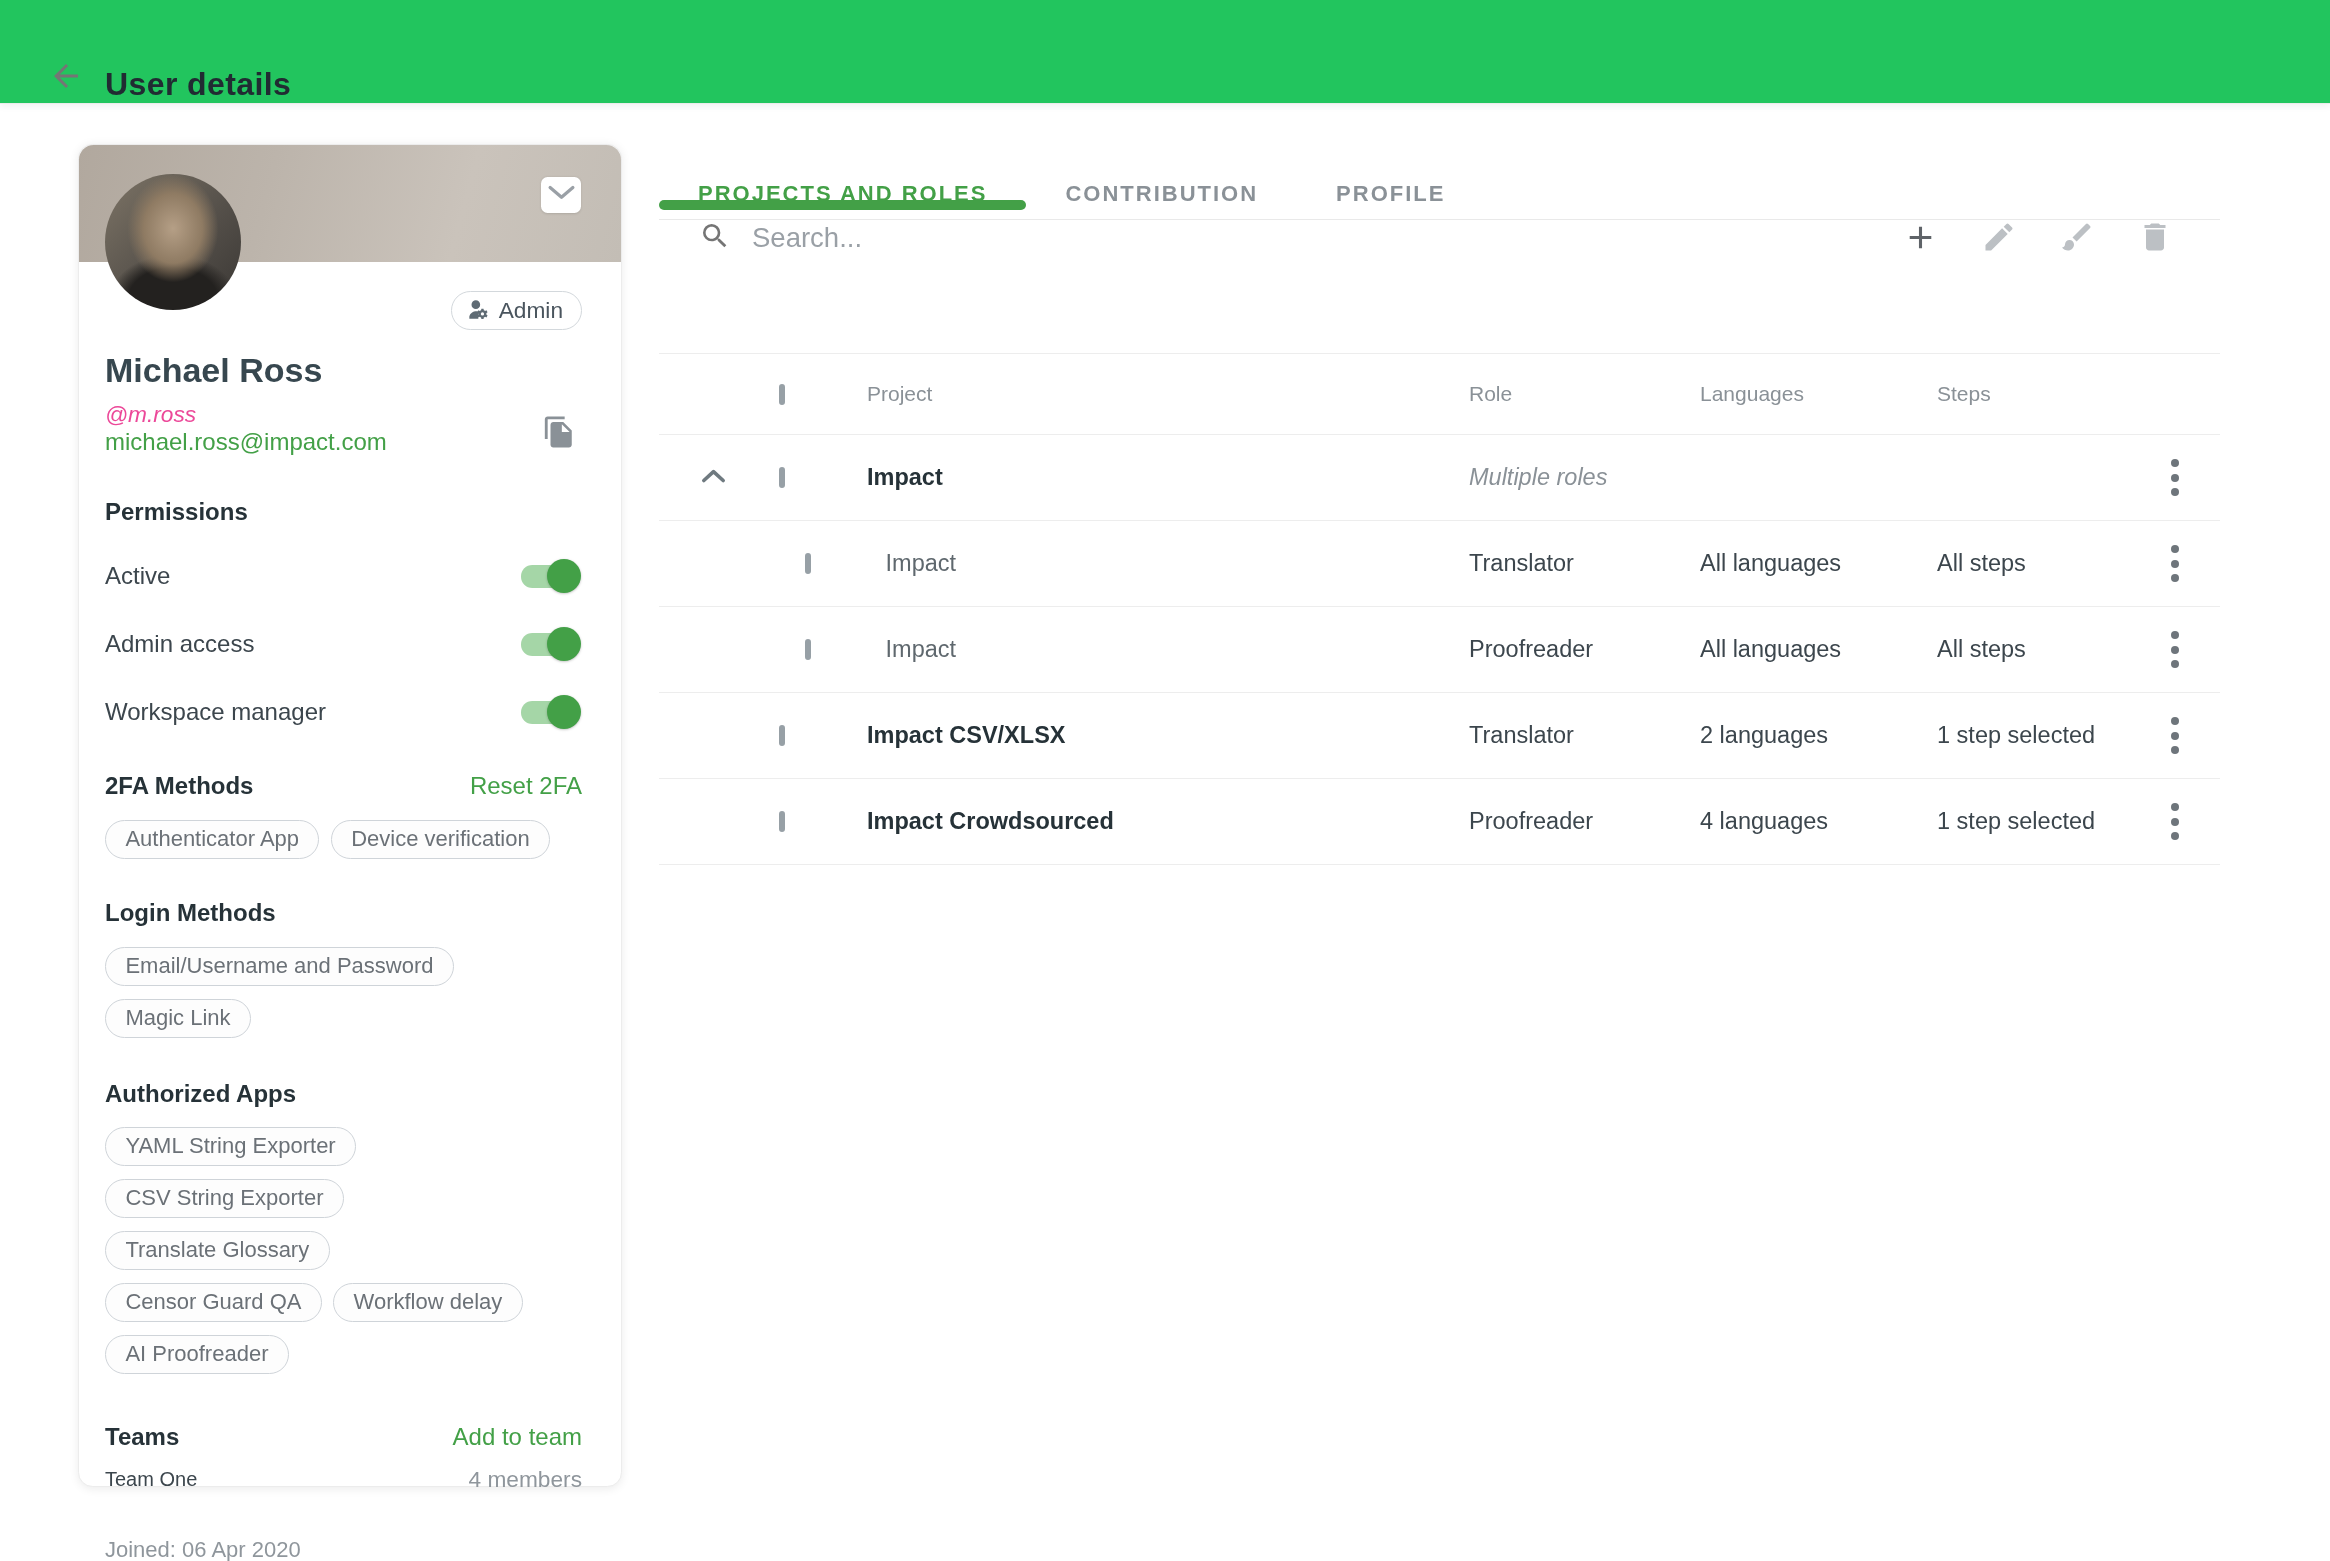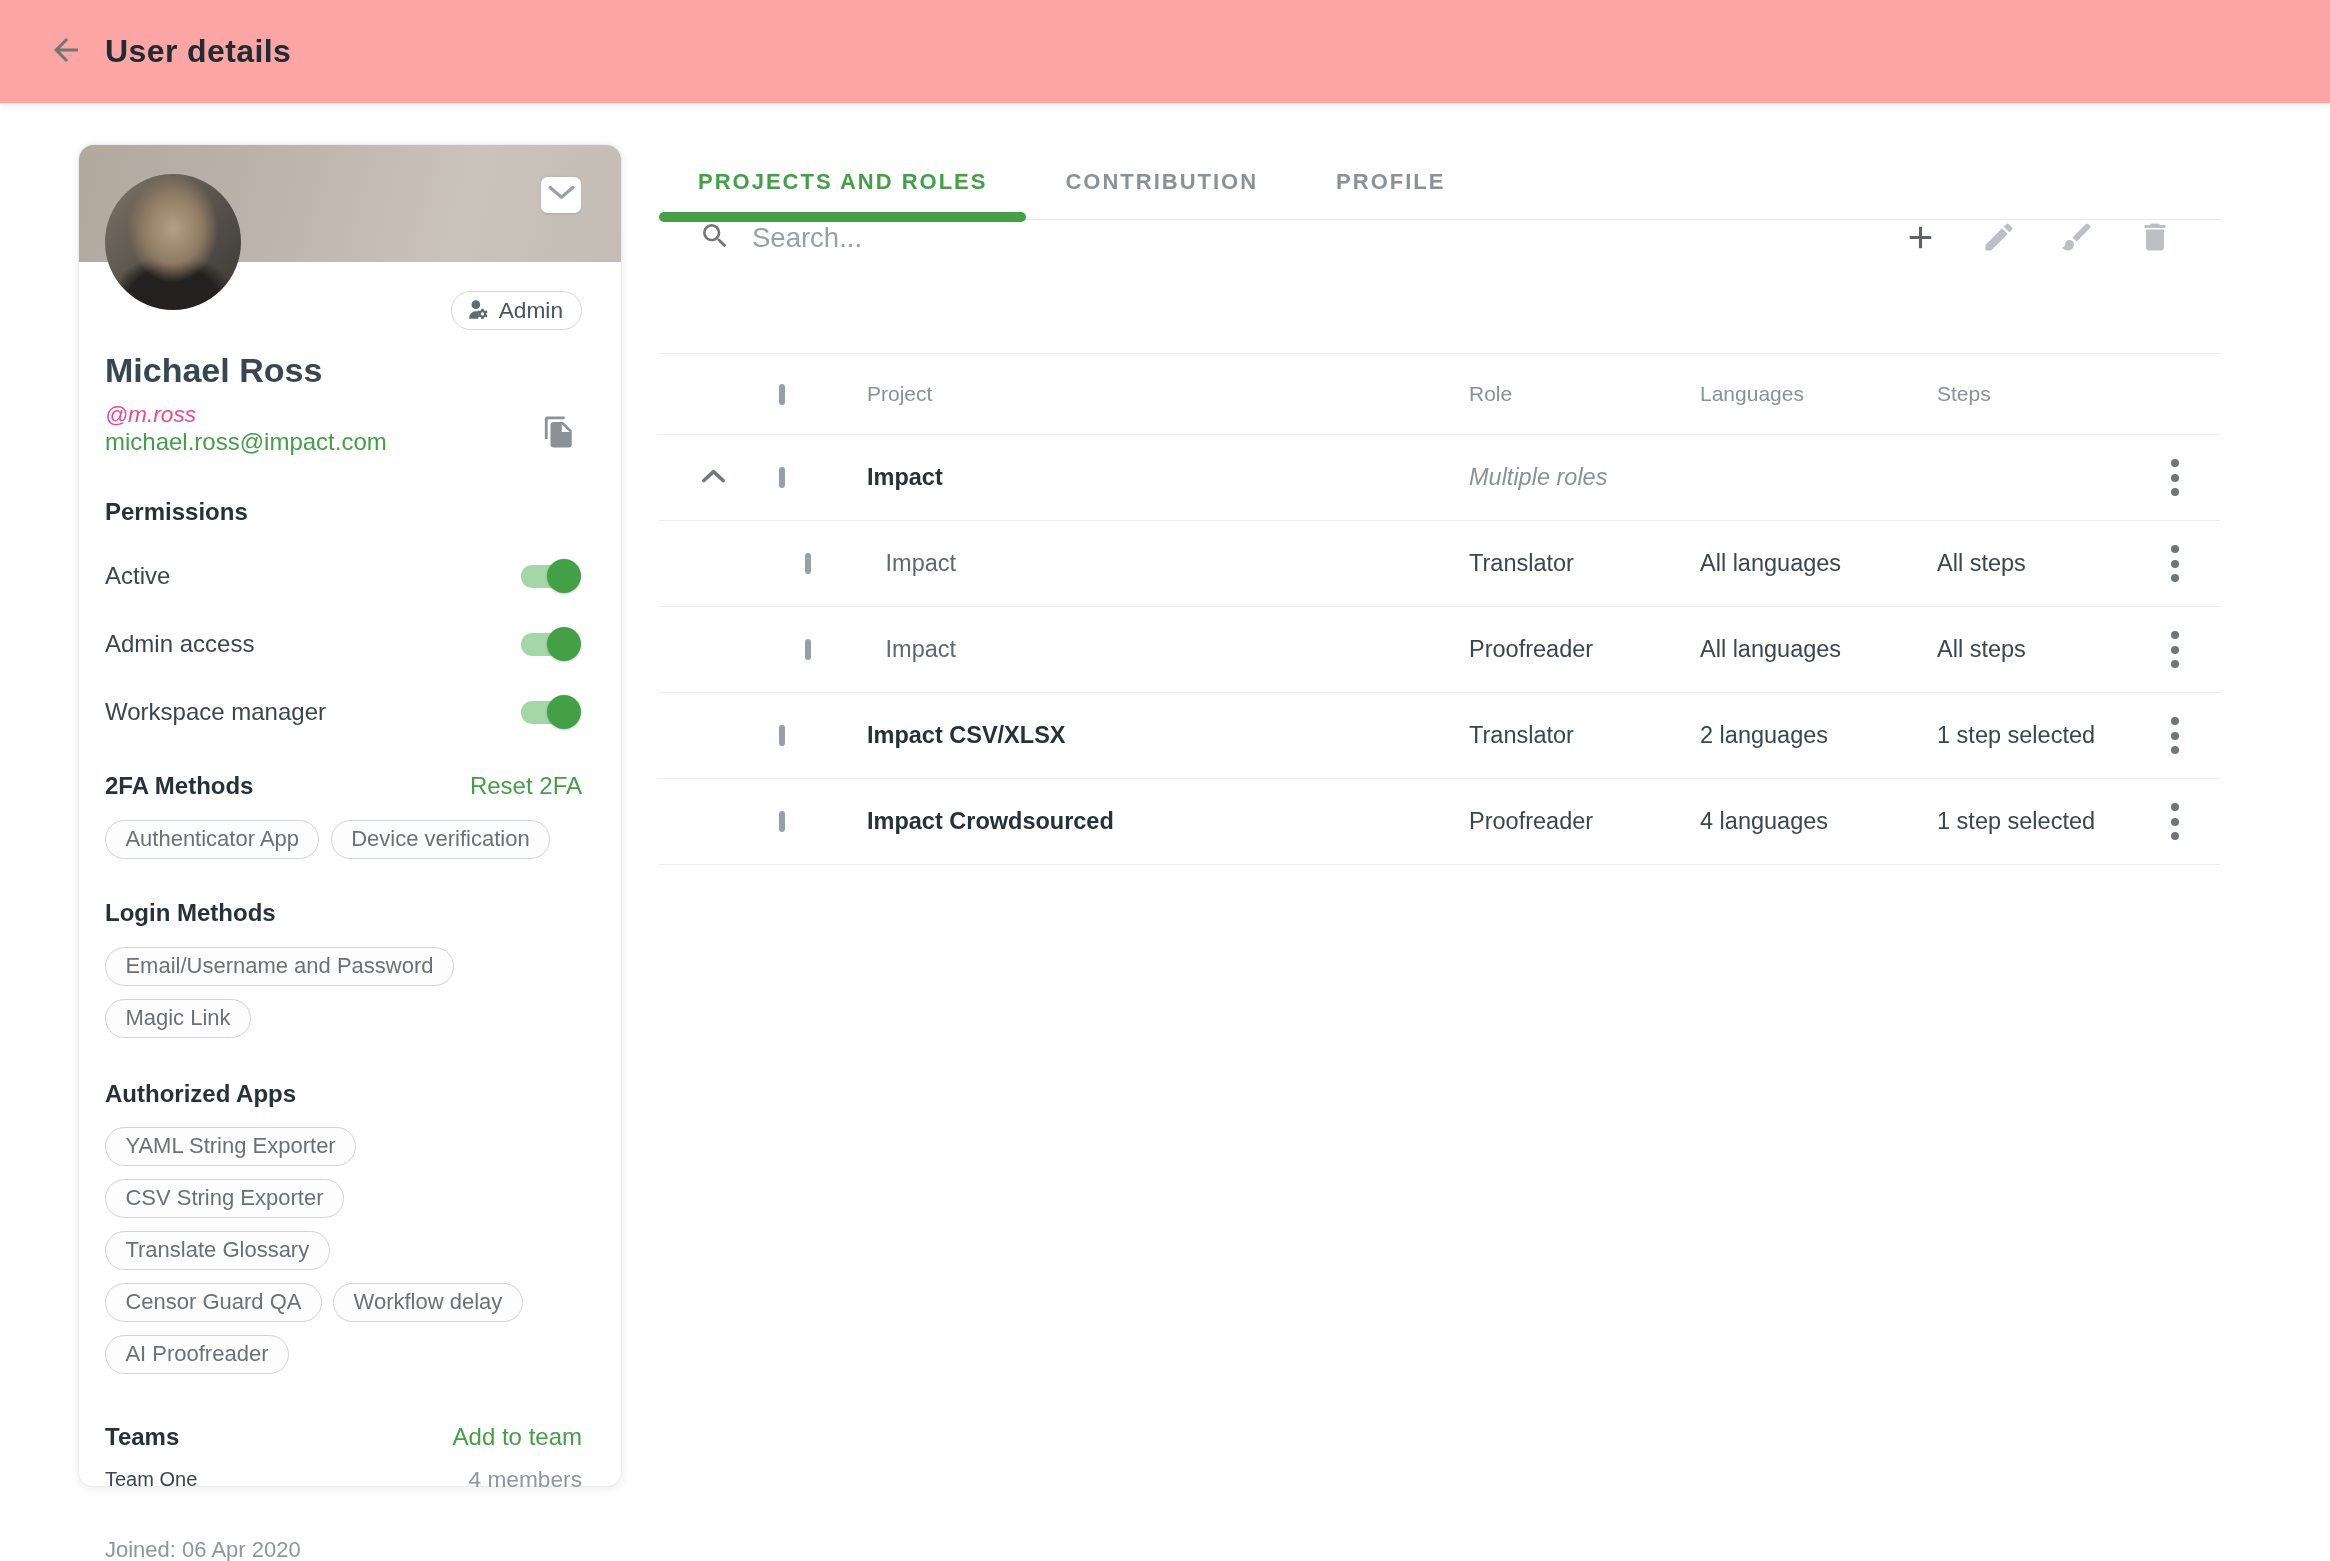--- a/index.html
+++ b/index.html
@@ -1,22 +1,22 @@
 <!DOCTYPE html>
 <html style="font-size:13px"><head>
 <meta charset="utf-8">
 <style>
   * { box-sizing: border-box; margin: 0; padding: 0; }
   html,body { width:2330px; height:1562px; overflow:hidden; background:#fff;
     font-family:"Liberation Sans", sans-serif; color:#37474f; }
 
   
-  .appbar { position:absolute; left:0; top:0; width:2330px; height:104px; background:#fca5a5;
+  .appbar { position:absolute; left:0; top:0; width:2330px; height:104px; background:#22c55e;
     border-bottom:1.6px solid #ebebeb; box-shadow:0 3.2px 6.5px rgba(0,0,0,.05); z-index:5;
-    display:flex; align-items:center; }
+    display:flex; align-items:flex-end; }
   .back-btn { width:52px; height:52px; margin-left:40px; display:flex; align-items:center; justify-content:center; cursor:pointer; }
   .appbar-title { margin-left:13px; font-size:32px; font-weight:700; color:#212b32; letter-spacing:0.4px; }
 
   
   .card { position:absolute; left:78px; top:144px; width:544px; height:1343px; background:#fff;
     border:0.8px solid #ececec; border-radius:14.6px; box-shadow:0 1.6px 9.7px rgba(0,0,0,.08); }
   .banner { position:absolute; left:0; top:0; width:100%; height:117px; border-radius:14.6px 14.6px 0 0;
     background:linear-gradient(105deg,#b1a89e 0%,#bcb4ab 35%,#cac3bb 70%,#c3bdb5 100%); }
   .avatar { position:absolute; left:26px; top:29px; width:136px; height:136px; border-radius:50%;
     background:
@@ -55,21 +55,21 @@
   .teams-head { display:flex; justify-content:space-between; align-items:center; margin-top:36px; }
   .team-row { display:flex; justify-content:space-between; align-items:center; margin-top:14.6px; }
   .team-name { font-size:20px; color:#3c464d; }
   .team-meta { font-size:22.7px; color:#8f969c; }
 
   .meta-block { margin-top:42px; }
   .meta-line { font-size:22px; color:#8f969c; line-height:30px; }
 
   
   .panel { position:absolute; left:659px; top:158px; width:1561px; }
-  .tabs { display:flex; height:62px; border-bottom:1.6px solid #e9e9e9; }
+  .tabs { display:flex; height:62px; border-bottom:1.6px solid #e9e9e9;align-items:center; }
   .tab { position:relative; display:flex; align-items:flex-start; padding:11.3px 39px 0 39px; font-size:22px;
     font-weight:700; letter-spacing:2px; color:#8a9197; cursor:pointer; }
   .tab.active { color:#43a047; }
   .tab.active::after { content:""; position:absolute; left:0; right:0; bottom:-3.2px; height:10.5px;
     background:#43a047; border-radius:5.7px; }
 
   .toolbar { display:flex; align-items:flex-start; height:134px; border-bottom:1.6px solid #ededed; padding-left:40px;gap:12px; }
   .search-wrap { display:flex; align-items:center; flex:1 1 auto; gap:21px; }
   .search-input { border:none; outline:none; font-size:27.5px; color:#3c464d; width:728px;
     font-family:"Liberation Sans", sans-serif; background:transparent; }

